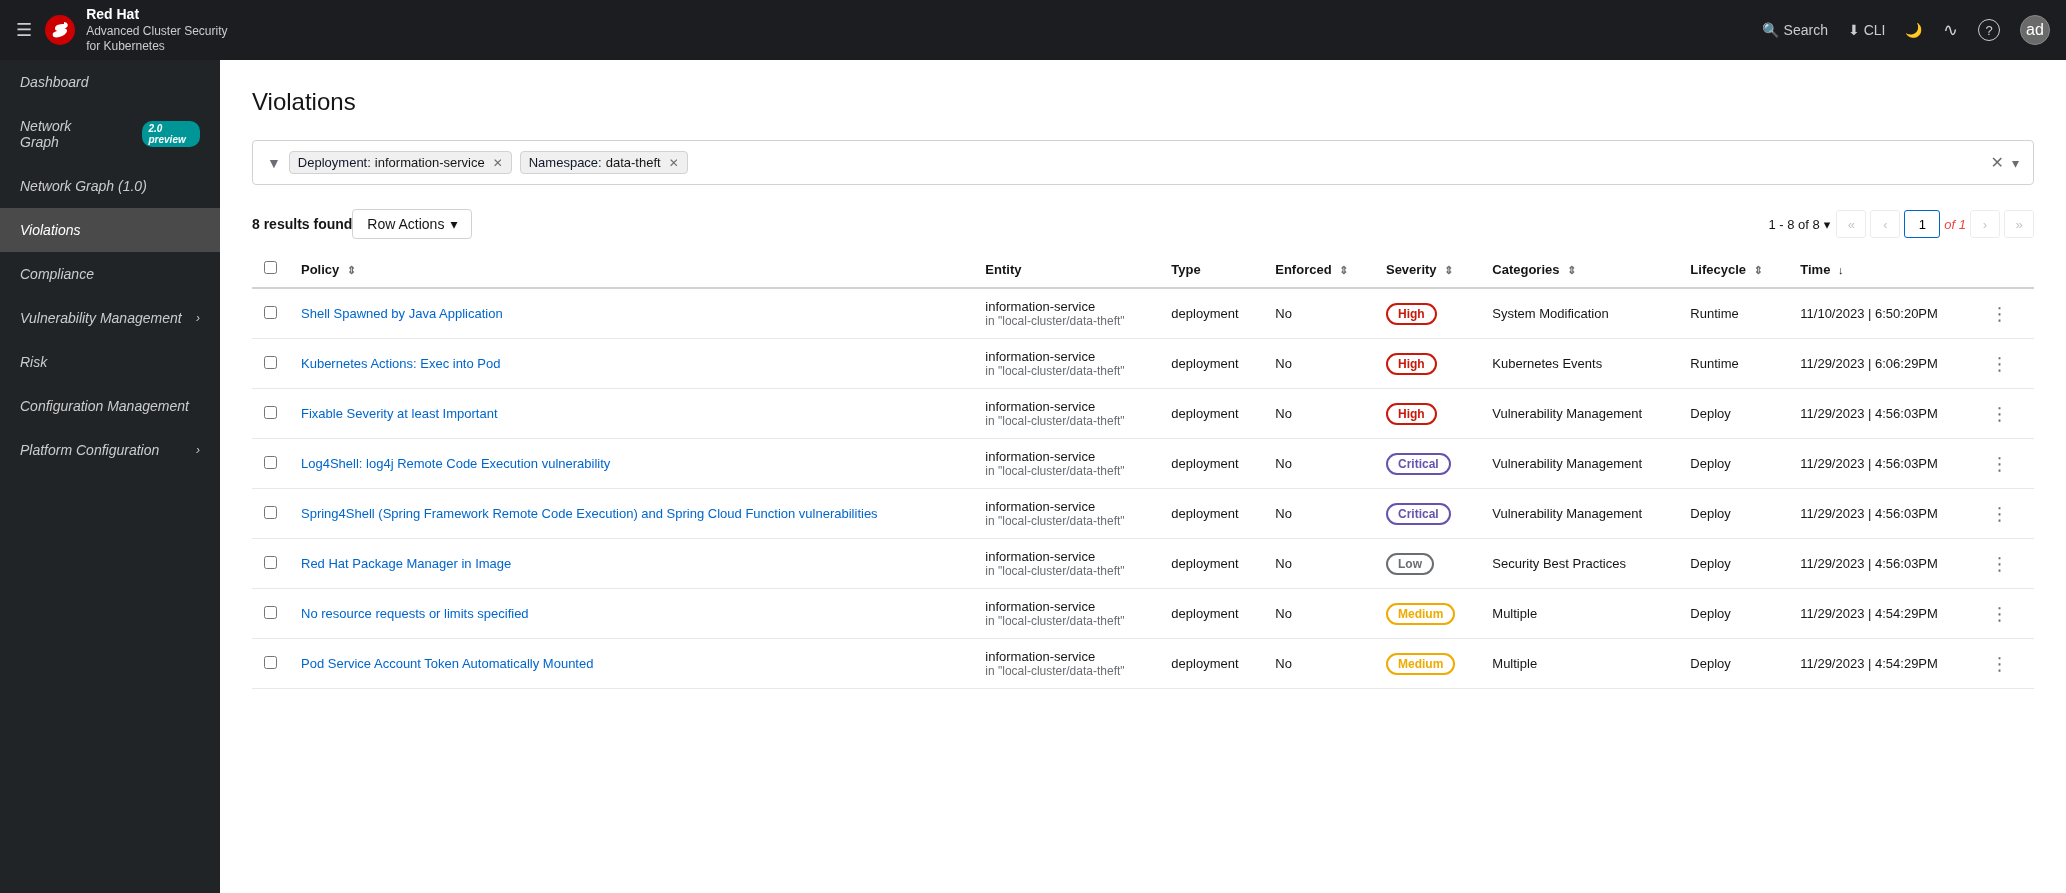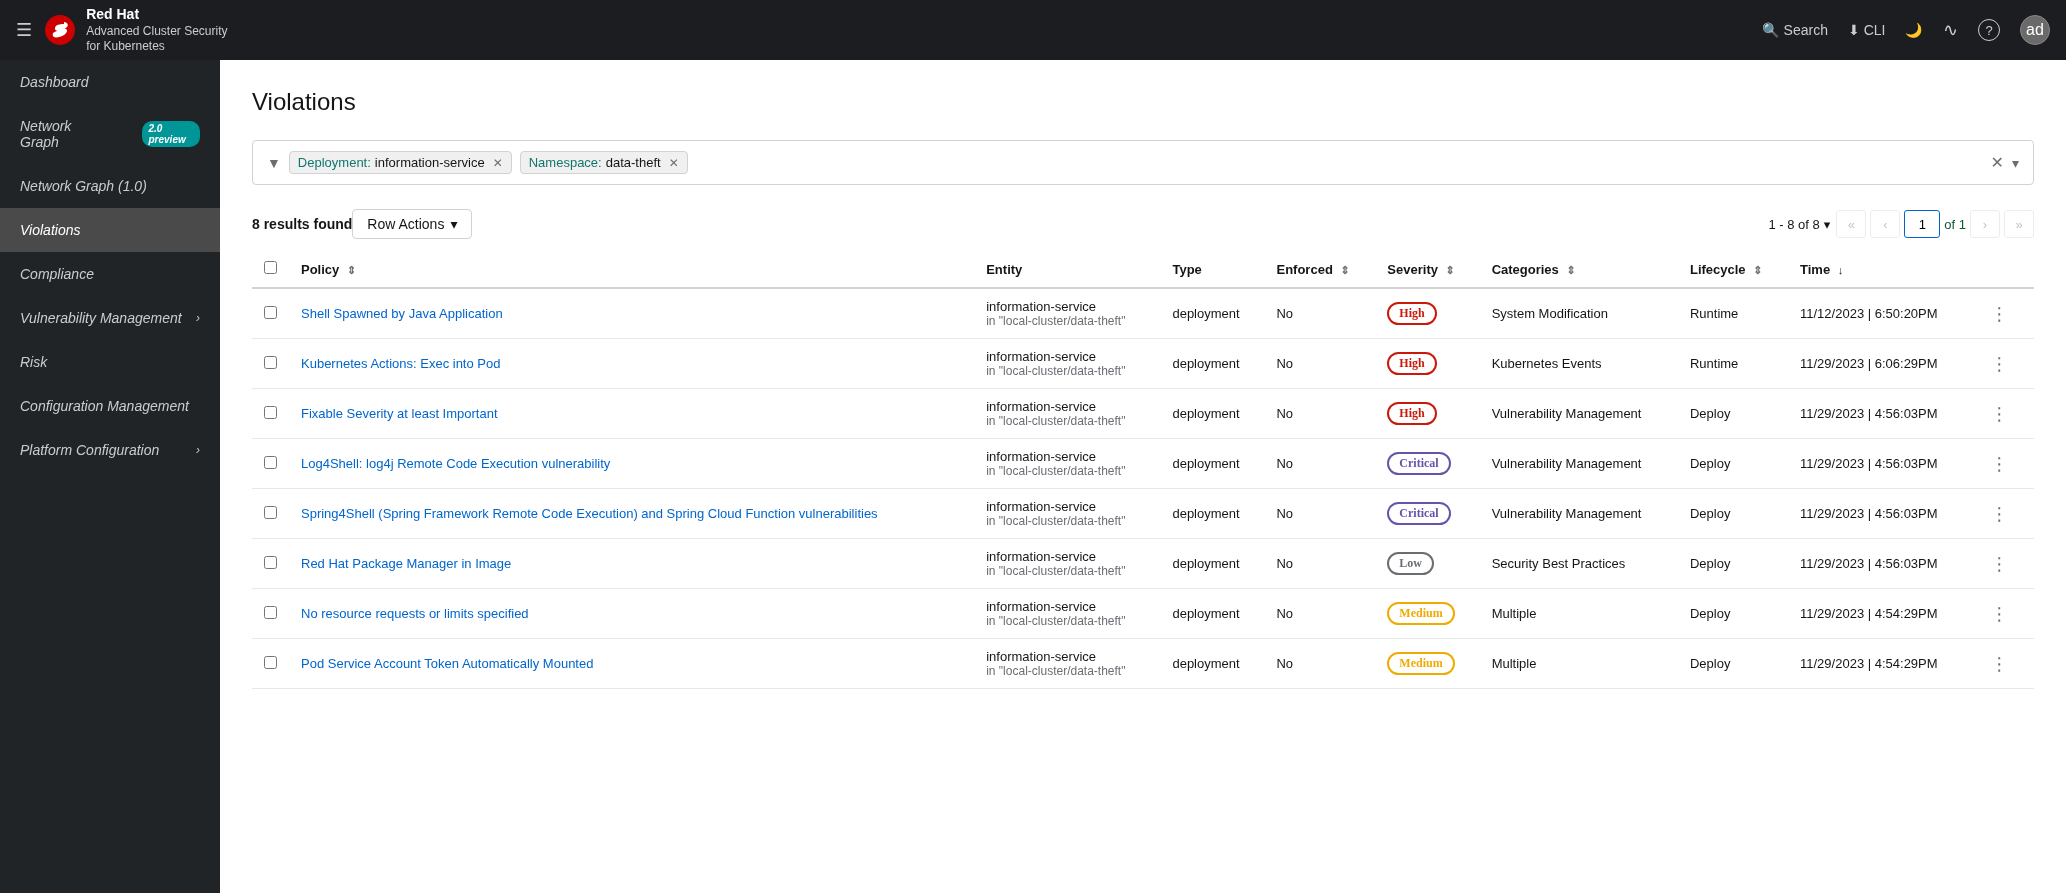--- a/index.html
+++ b/index.html
@@ -91,21 +91,21 @@
     .filter-chip {
       display: flex;
       align-items: center;
       gap: 4px;
       background: #f0f0f0;
       border: 1px solid #d2d2d2;
       border-radius: 4px;
       padding: 3px 8px;
       font-size: 13px;
     }
-    .filter-chip .chip-label { color: #0f766e; }
+    .filter-chip .chip-label { color: #0f172a; }
     .filter-chip .chip-value { color: #151515; }
     .filter-chip .chip-remove { cursor: pointer; color: #6a6e73; font-size: 12px; margin-left: 4px; }
     .filter-bar-right { margin-left: auto; display: flex; align-items: center; gap: 8px; }
     .filter-clear { cursor: pointer; color: #6a6e73; font-size: 16px; }
     .filter-expand { cursor: pointer; color: #6a6e73; font-size: 14px; }
 
     
     .table-toolbar {
       display: flex;
       align-items: center;
@@ -147,21 +147,21 @@
       display: flex; align-items: center; justify-content: center;
     }
     .pagination .page-nav button:disabled { opacity: 0.4; cursor: default; }
     .pagination .page-input {
       width: 36px; height: 28px;
       border: 1px solid #06c;
       border-radius: 3px;
       text-align: center;
       font-size: 13px;
     }
-    .pagination .of-total { color: #14532d; }
+    .pagination .of-total { color: #ef4444; font-style: italic; }
 
     
     .violations-table {
       width: 100%;
       border-collapse: collapse;
       font-size: 13px;
     }
     .violations-table thead tr {
       border-bottom: 2px solid #d2d2d2;
     }
@@ -189,21 +189,20 @@
     
     .severity-badge {
       display: inline-flex;
       align-items: center;
       justify-content: center;
       padding: 2px 10px;
       border-radius: 20px;
       font-size: 12px;
       font-weight: 600;
       border: 2px solid transparent;
-      font-family: Liberation Serif, serif;
     }
     .severity-high { color: #c9190b; border-color: #c9190b; background: transparent; }
     .severity-critical { color: #6753ac; border-color: #6753ac; background: transparent; }
     .severity-low { color: #6a6e73; border-color: #6a6e73; background: transparent; }
     .severity-medium { color: #f0ab00; border-color: #f0ab00; background: transparent; }
 
     .row-menu-btn {
       background: transparent;
       border: none;
       cursor: pointer;
@@ -403,21 +402,21 @@
       <div class="entity-main">information-service</div>
       <div class="entity-sub">in "local-cluster/data-theft"</div>
     </td>
     <td>deployment</td>
     <td>No</td>
     <td>
       <span class="severity-badge severity-high">High</span>
     </td>
     <td>System Modification</td>
     <td>Runtime</td>
-    <td style="white-space:nowrap;">11/12/2023 | 6:50:20PM</td>
+    <td style="white-space:nowrap;">11/10/2023 | 6:50:20PM</td>
     <td>
       <button class="row-menu-btn">⋮</button>
     </td>
   </tr>
           <tr>
     <td class="checkbox-cell">
       <input type="checkbox" style="">
     </td>
     <td>
       <a class="policy-link">Kubernetes Actions: Exec into Pod</a>

